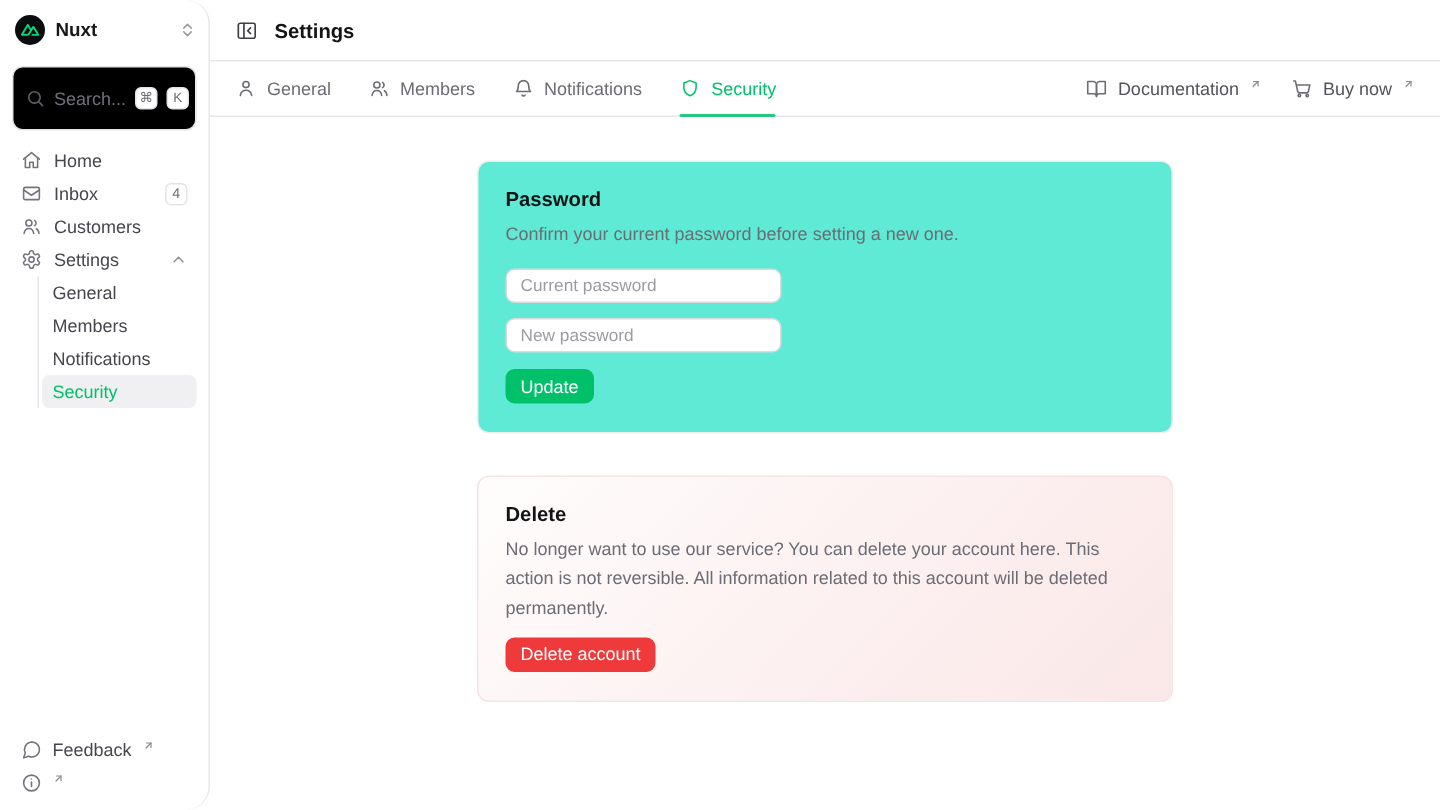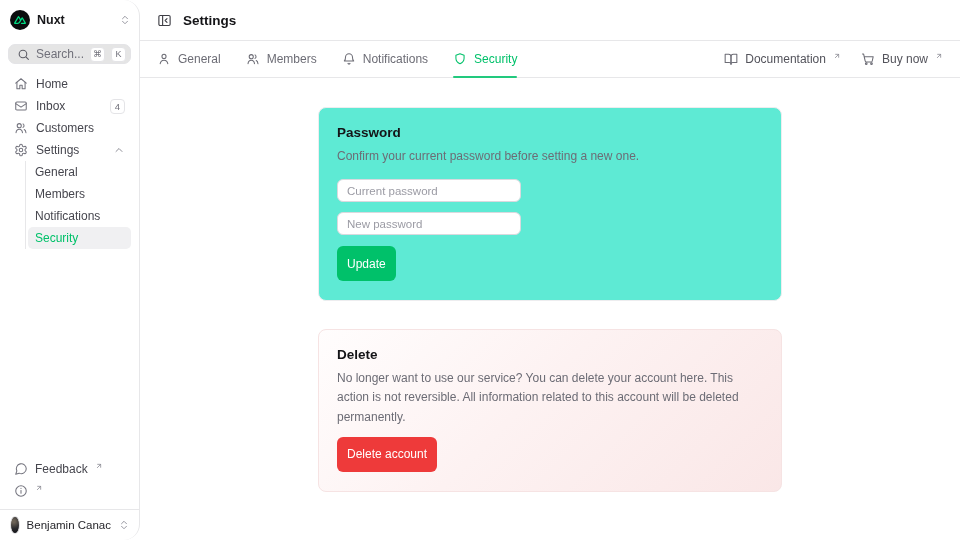--- a/index.html
+++ b/index.html
@@ -13,21 +13,21 @@
   }
   svg { display:block; flex:none; }
 
   
   .sidebar { width:140px; min-width:140px; height:100%; border-right:1px solid #e7e7e9; display:flex; flex-direction:column; background:#fff;border-radius:16px; }
   .brand-row { height:40px; padding:0 8px 0 10px; display:flex; align-items:center; gap:7px; flex:none; cursor:pointer; }
   .brand-logo { width:20px; height:20px; border-radius:50%; background:#0b0c0d; display:flex; align-items:center; justify-content:center; }
   .brand-name { font-weight:700; font-size:12.5px; flex:1; color:#18181b; }
   .selector-icon { color:#9a9aa3; }
 
-  .search-box { margin:4px 8px 6px; height:20px; border:1px solid #e4e4e7; border-radius:7px; display:flex; align-items:center; gap:6px; padding:0 5px 0 8px; background:#e5e5e5; cursor:pointer; }
+  .search-box { margin:4px 8px 6px; height:43px; border:1px solid #e4e4e7; border-radius:7px; display:flex; align-items:center; gap:6px; padding:0 5px 0 8px; background:#000000; cursor:pointer; }
   .search-box .mag { color:#5d5d66; }
   .search-label { flex:1; color:#70707a; font-size:12px; }
   .kbd { min-width:15px; height:15px; border:1px solid #e4e4e7; border-radius:4px; font-size:9px; line-height:13px; color:#70707a; background:#fff; display:flex; align-items:center; justify-content:center; padding:0 2px; }
 
   .nav { padding:3px 8px 0; flex:none; }
   .nav-item { height:22px; display:flex; align-items:center; gap:8px; padding:0 6px; border-radius:5px; color:#46464e; cursor:pointer; }
   .nav-item .nicon { color:#74747e; }
   .nav-label { flex:1; font-size:12px; }
   .badge { min-width:15px; height:15px; border:1px solid #e4e4e7; border-radius:4px; font-size:9.5px; color:#70707a; display:flex; align-items:center; justify-content:center; padding:0 2px; }
   .chev { color:#8f8f98; }
@@ -64,21 +64,21 @@
   .card-password { background:#5eead4; border:1px solid #ededef; }
   .card-account { background:linear-gradient(135deg, #fffdfd 0%, #fdf2f2 45%, #fae7e7 100%); border:1px solid #f6e3e3; }
   .card-title { font-size:13.5px; font-weight:700; color:#141417; margin-bottom:7px; }
   .card-desc { font-size:12px; color:#6c6c75; line-height:1.6; }
   .card-password .card-desc { margin-bottom:13px; }
   .card-account .card-desc { margin-bottom:10px; max-width:432px; }
 
   .pw-input { display:block; width:184px; height:23px; border:1px solid #d9d9de; border-radius:6px; background:#fff; padding:0 9px; font-family:"Liberation Sans", sans-serif; font-size:11.5px; color:#1b1b1f; margin-bottom:10px; outline:none; }
   .pw-input::placeholder { color:#9b9ba4; }
 
-  .btn { display:inline-block; border:none; border-radius:6px; color:#fff; font-family:"Liberation Sans", sans-serif; font-size:12px; font-weight:500; height:35px; padding:0 10px; cursor:pointer; }
+  .btn { display:inline-block; border:none; border-radius:6px; color:#fff; font-family:"Liberation Sans", sans-serif; font-size:12px; font-weight:500; height:23px; padding:0 10px; cursor:pointer; }
   .btn-primary { background:#00c16a; margin-top:1px; }
   .btn-danger { background:#ee3a3a; }
 </style>
 </head>
 <body>
 
 <aside class="sidebar">
 
   <div class="brand-row">
     <span class="brand-logo">
@@ -195,30 +195,20 @@
       </span>
       <span class="ext">
         <svg width="8" height="8" viewBox="0 0 24 24" fill="none" stroke="currentColor" stroke-width="2.4" stroke-linecap="round" stroke-linejoin="round">
             <path d="M7 17 17 7"></path>
             <path d="M8 7h9v9"></path>
           </svg>
       </span>
     </div>
   </div>
 
-  <div class="user-row">
-    <span class="avatar"></span>
-    <span class="user-name">Benjamin Canac</span>
-    <span class="selector-icon">
-      <svg width="12" height="12" viewBox="0 0 24 24" fill="none" stroke="currentColor" stroke-width="2" stroke-linecap="round" stroke-linejoin="round">
-          <path d="M7 9.5 12 4.5l5 5"></path>
-          <path d="m7 14.5 5 5 5-5"></path>
-        </svg>
-    </span>
-  </div>
 </aside>
 
 <main class="main">
 
   <header class="main-header">
     <span class="panel-toggle">
       <svg width="15" height="15" viewBox="0 0 24 24" fill="none" stroke="currentColor" stroke-width="1.8" stroke-linecap="round" stroke-linejoin="round">
           <rect x="3" y="4" width="18" height="16" rx="2"></rect>
           <path d="M9 4v16"></path>
           <path d="m16 9-3 3 3 3"></path>

